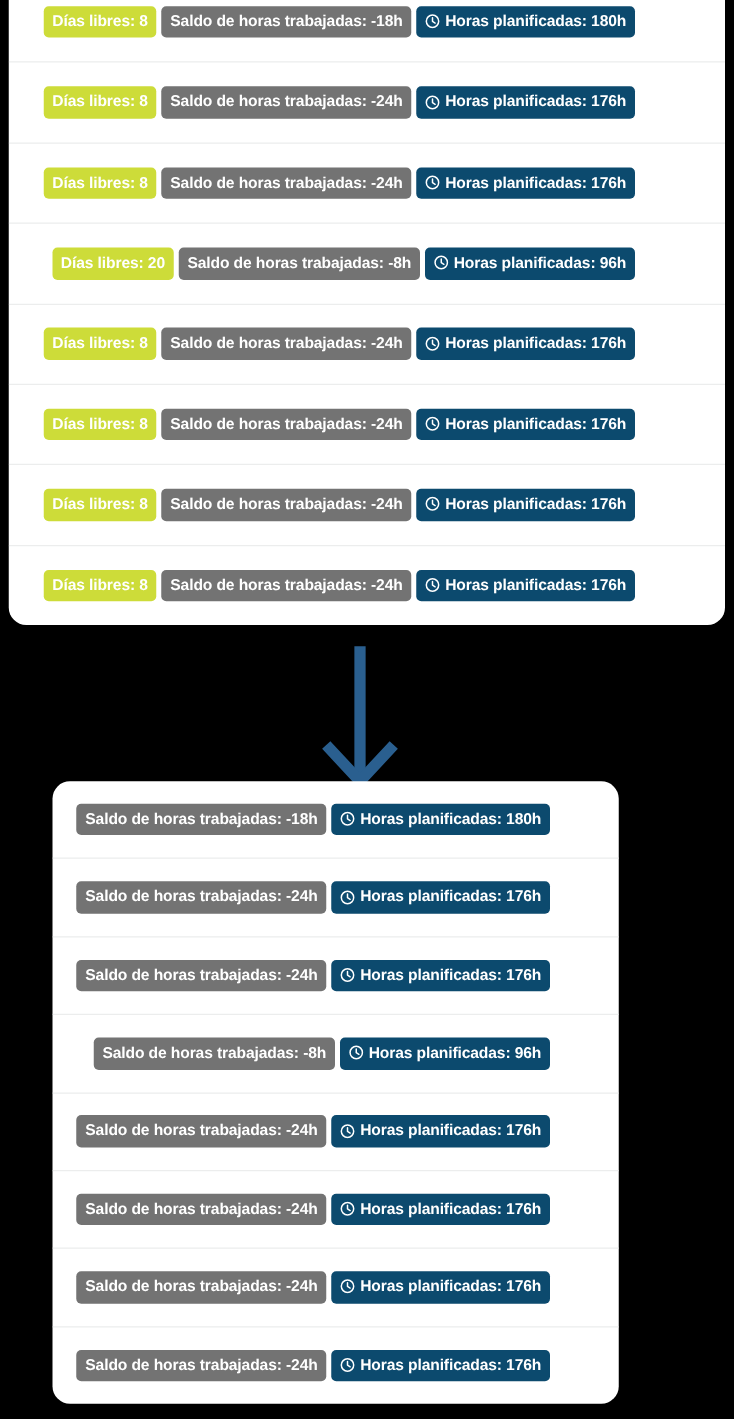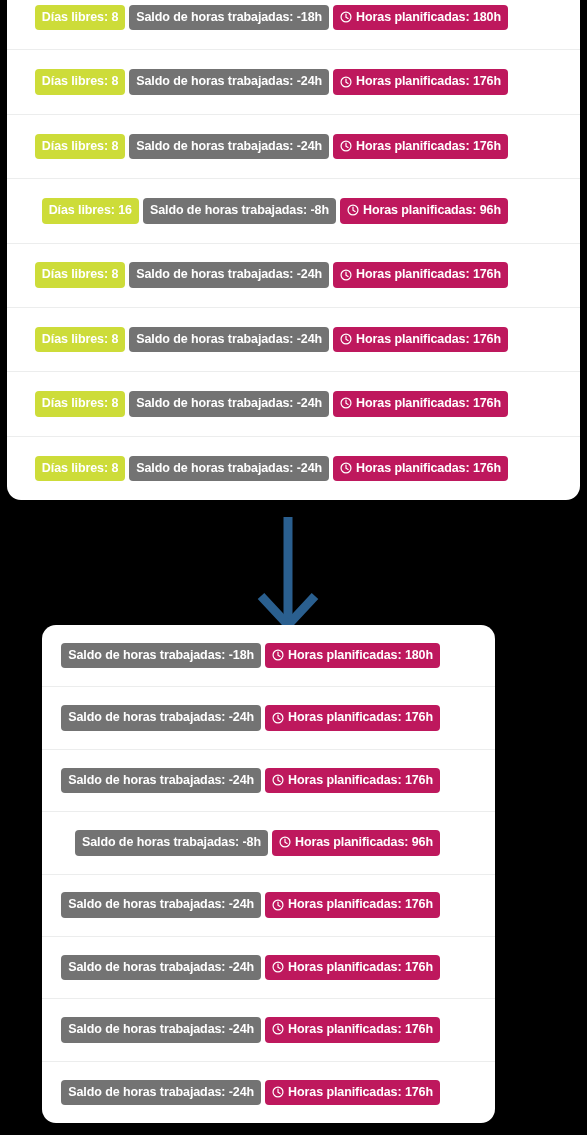--- a/index.html
+++ b/index.html
@@ -78,21 +78,21 @@
     margin-left: 4px;
   }
   .badge-free {
     background: #cddc39;
     color: #ffffff;
   }
   .badge-balance {
     background: #737373;
   }
   .badge-planned {
-    background: #be185d;
+    background: #0c4a6e;
   }
   .clock-icon {
     width: 12px;
     height: 12px;
     margin-right: 4px;
     flex: 0 0 auto;
     display: inline-block;
   }
   .clock-icon svg { display: block; }
 
@@ -157,21 +157,21 @@
             <svg width="12" height="12" viewBox="0 0 16 16" xmlns="http://www.w3.org/2000/svg">
               <circle cx="8" cy="8" r="6.6" fill="none" stroke="#ffffff" stroke-width="1.6"></circle>
               <path d="M8 4.2 L8 8.2 L10.8 9.9" fill="none" stroke="#ffffff" stroke-width="1.6" stroke-linecap="round" stroke-linejoin="round"></path>
             </svg>
           </span>
           <span>Horas planificadas: 176h</span>
         </span>
       </div>
       <div class="row">
         <span class="badge badge-free">
-          <span>Días libres: 16</span>
+          <span>Días libres: 20</span>
         </span>
         <span class="badge badge-balance">
           <span>Saldo de horas trabajadas: -8h</span>
         </span>
         <span class="badge badge-planned">
           <span class="clock-icon">
             <svg width="12" height="12" viewBox="0 0 16 16" xmlns="http://www.w3.org/2000/svg">
               <circle cx="8" cy="8" r="6.6" fill="none" stroke="#ffffff" stroke-width="1.6"></circle>
               <path d="M8 4.2 L8 8.2 L10.8 9.9" fill="none" stroke="#ffffff" stroke-width="1.6" stroke-linecap="round" stroke-linejoin="round"></path>
             </svg>

